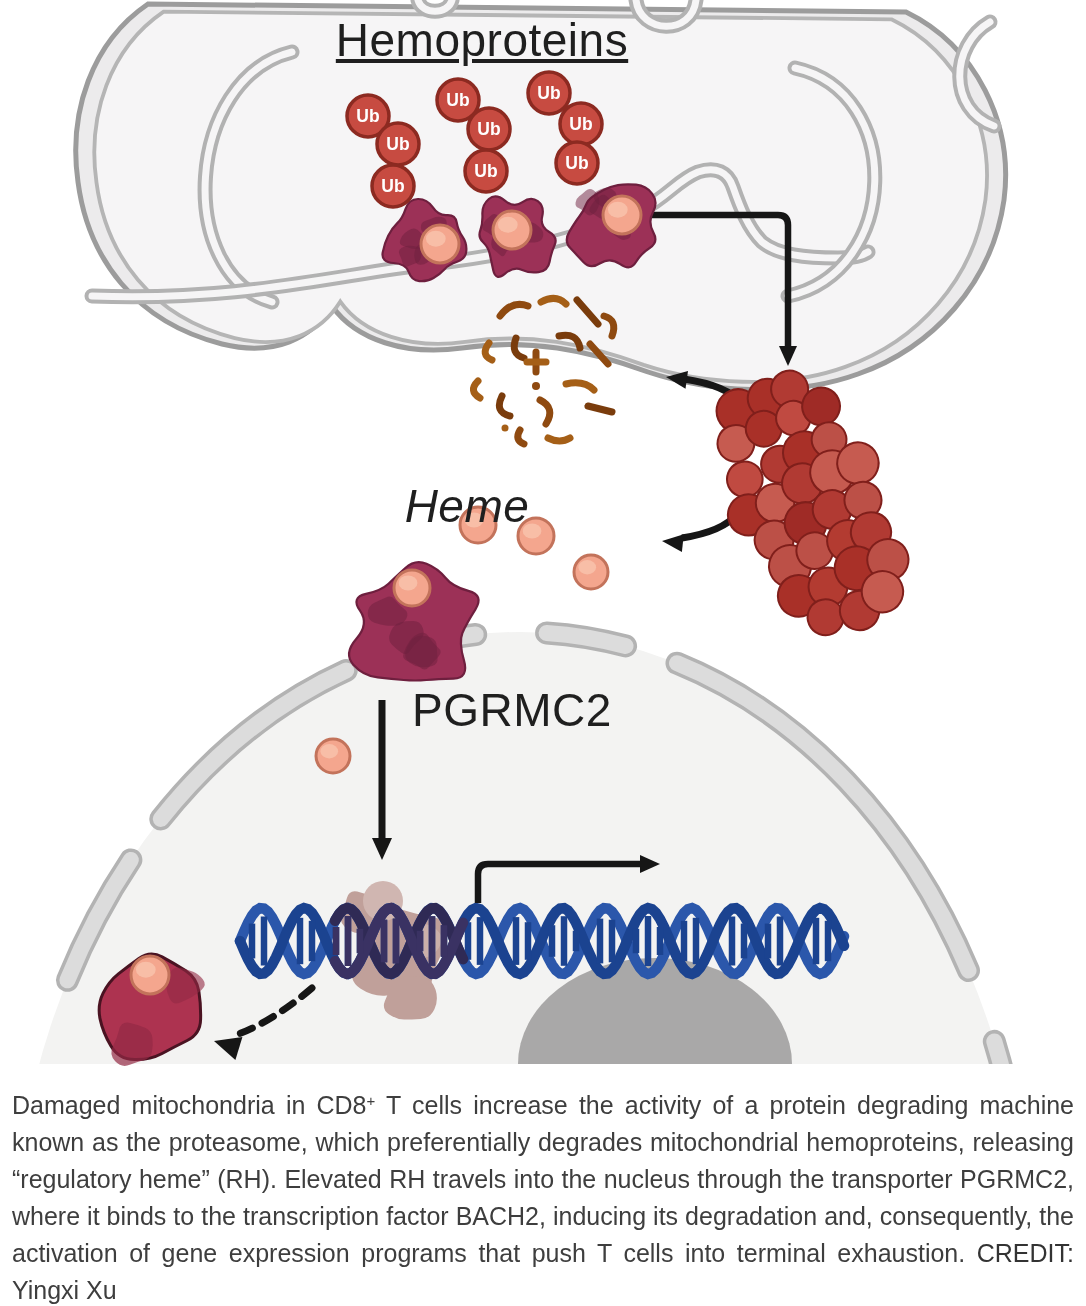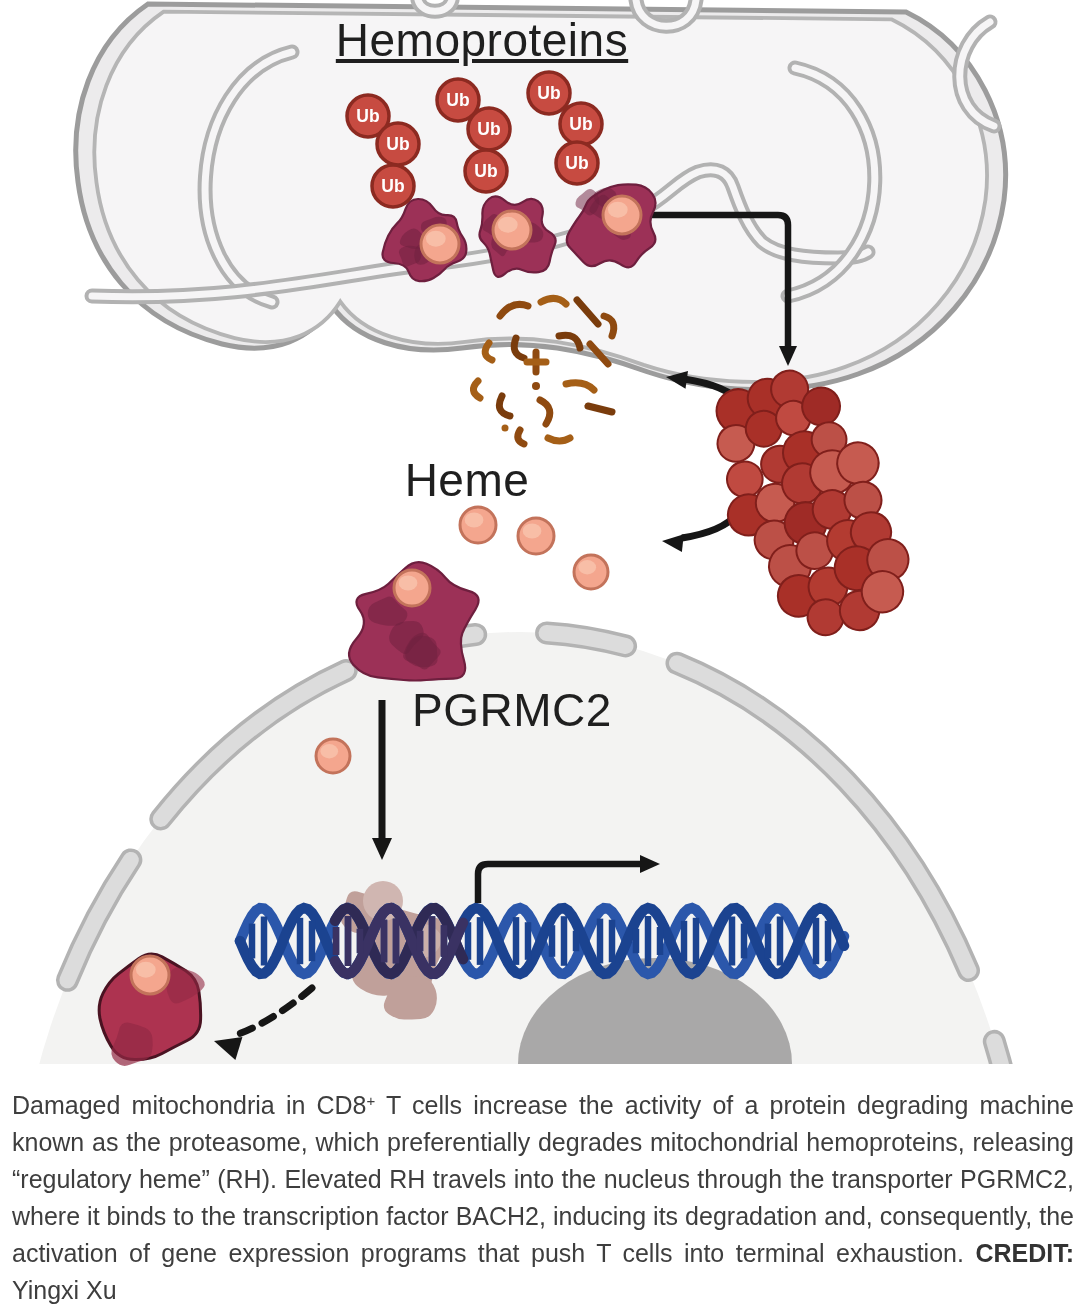--- a/index.html
+++ b/index.html
@@ -5,21 +5,21 @@
   html,body{margin:0;padding:0;background:#ffffff;}
   .stage{position:relative;width:1086px;height:1306px;background:#ffffff;overflow:hidden;
          font-family:"Liberation Sans",sans-serif;}
   #fig{position:absolute;left:0;top:0;}
   .lbl{position:absolute;transform:translate(-50%,-50%);color:#1f1f1f;font-size:46px;
        white-space:nowrap;letter-spacing:0.5px;}
   .lbl.italic{font-style:italic;}
   .caption{position:absolute;left:0;top:1082px;width:1086px;box-sizing:border-box;
            padding:0 12px;color:#3e3e3e;font-size:25px;line-height:37px;text-align:justify;}
   .caption .sup{font-size:15px;vertical-align:8px;}
-  .caption .credit{font-weight:bold;color:#333;}
+  .caption .credit{font-weight:normal;color:#333;}
 </style>
 </head>
 <body>
 
 <div class="stage">
   <svg id="fig" width="1086" height="1078" viewBox="0 0 1086 1078">
       <g>
         <path d="M148,4 C92,42 68,112 78,182 C88,258 135,322 222,344 C275,357 312,338 332,306 C356,340 406,356 462,348 C528,338 588,350 648,372 C708,392 792,398 858,374 C932,348 992,284 1004,200 C1014,124 976,46 906,12 L148,4 Z" fill="#ecebec" stroke="#9c9c9c" stroke-width="5"></path>
         <path d="M148,4 C92,42 68,112 78,182 C88,258 135,322 222,344 C275,357 312,338 332,306 C356,340 406,356 462,348 C528,338 588,350 648,372 C708,392 792,398 858,374 C932,348 992,284 1004,200 C1014,124 976,46 906,12 L148,4 Z" fill="#f6f5f6" stroke="#b5b5b5" stroke-width="4" transform="translate(21.6,7.8) scale(0.96)"></path>
         <path d="M292,52 C185,78 175,275 272,302" stroke="#b2b2b2" stroke-width="15" fill="none" stroke-linecap="round"></path>
@@ -302,21 +302,21 @@
         <g>
           <g>
             <circle cx="333" cy="756" r="17" fill="#f4a68e" stroke="#c3735b" stroke-width="3"></circle>
             <ellipse cx="329.26" cy="751.24" rx="8.84" ry="7.14" fill="#f8c2ac" opacity="0.85"></ellipse>
           </g>
         </g>
       </g>
     </svg>
 
   <div class="lbl" style="left:482px;top:40px;text-decoration:underline;">Hemoproteins</div>
-  <div class="lbl" style="left:467px;top:480px;">Heme</div>
+  <div class="lbl" style="left:467px;top:506px;font-style:italic;">Heme</div>
   <div class="lbl" style="left:512px;top:710px;">PGRMC2</div>
 
   <div class="caption">
       <p style="margin:0">
     <span>Damaged mitochondria in CD8</span><span class="sup">+</span><span> T cells increase the activity of a protein degrading machine known as the proteasome, which preferentially degrades mitochondrial hemoproteins, releasing “regulatory heme” (RH). Elevated RH travels into the nucleus through the transporter PGRMC2, where it binds to the transcription factor BACH2, inducing its degradation and, consequently, the activation of gene expression programs that push T cells into terminal exhaustion. </span><span class="credit">CREDIT:</span> <span>Yingxi Xu</span>
   </p>
     </div>
 </div>
 
 </body></html>

